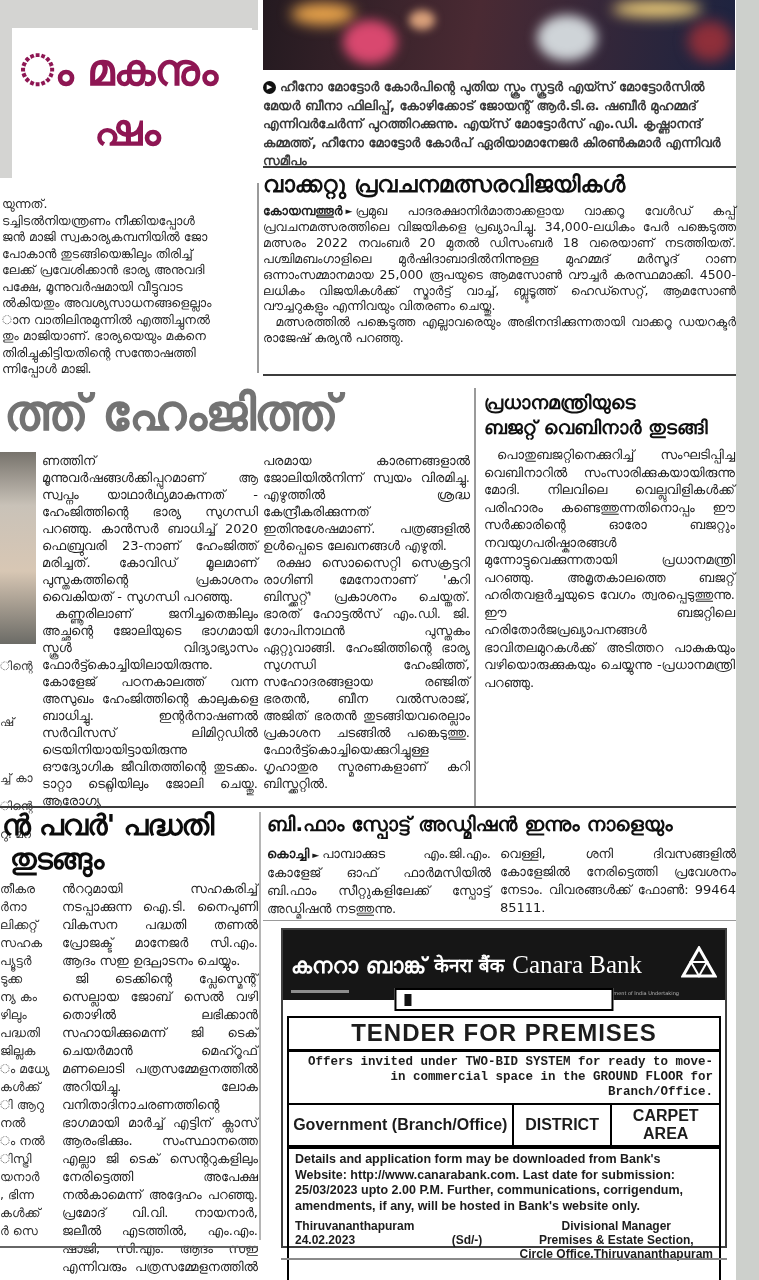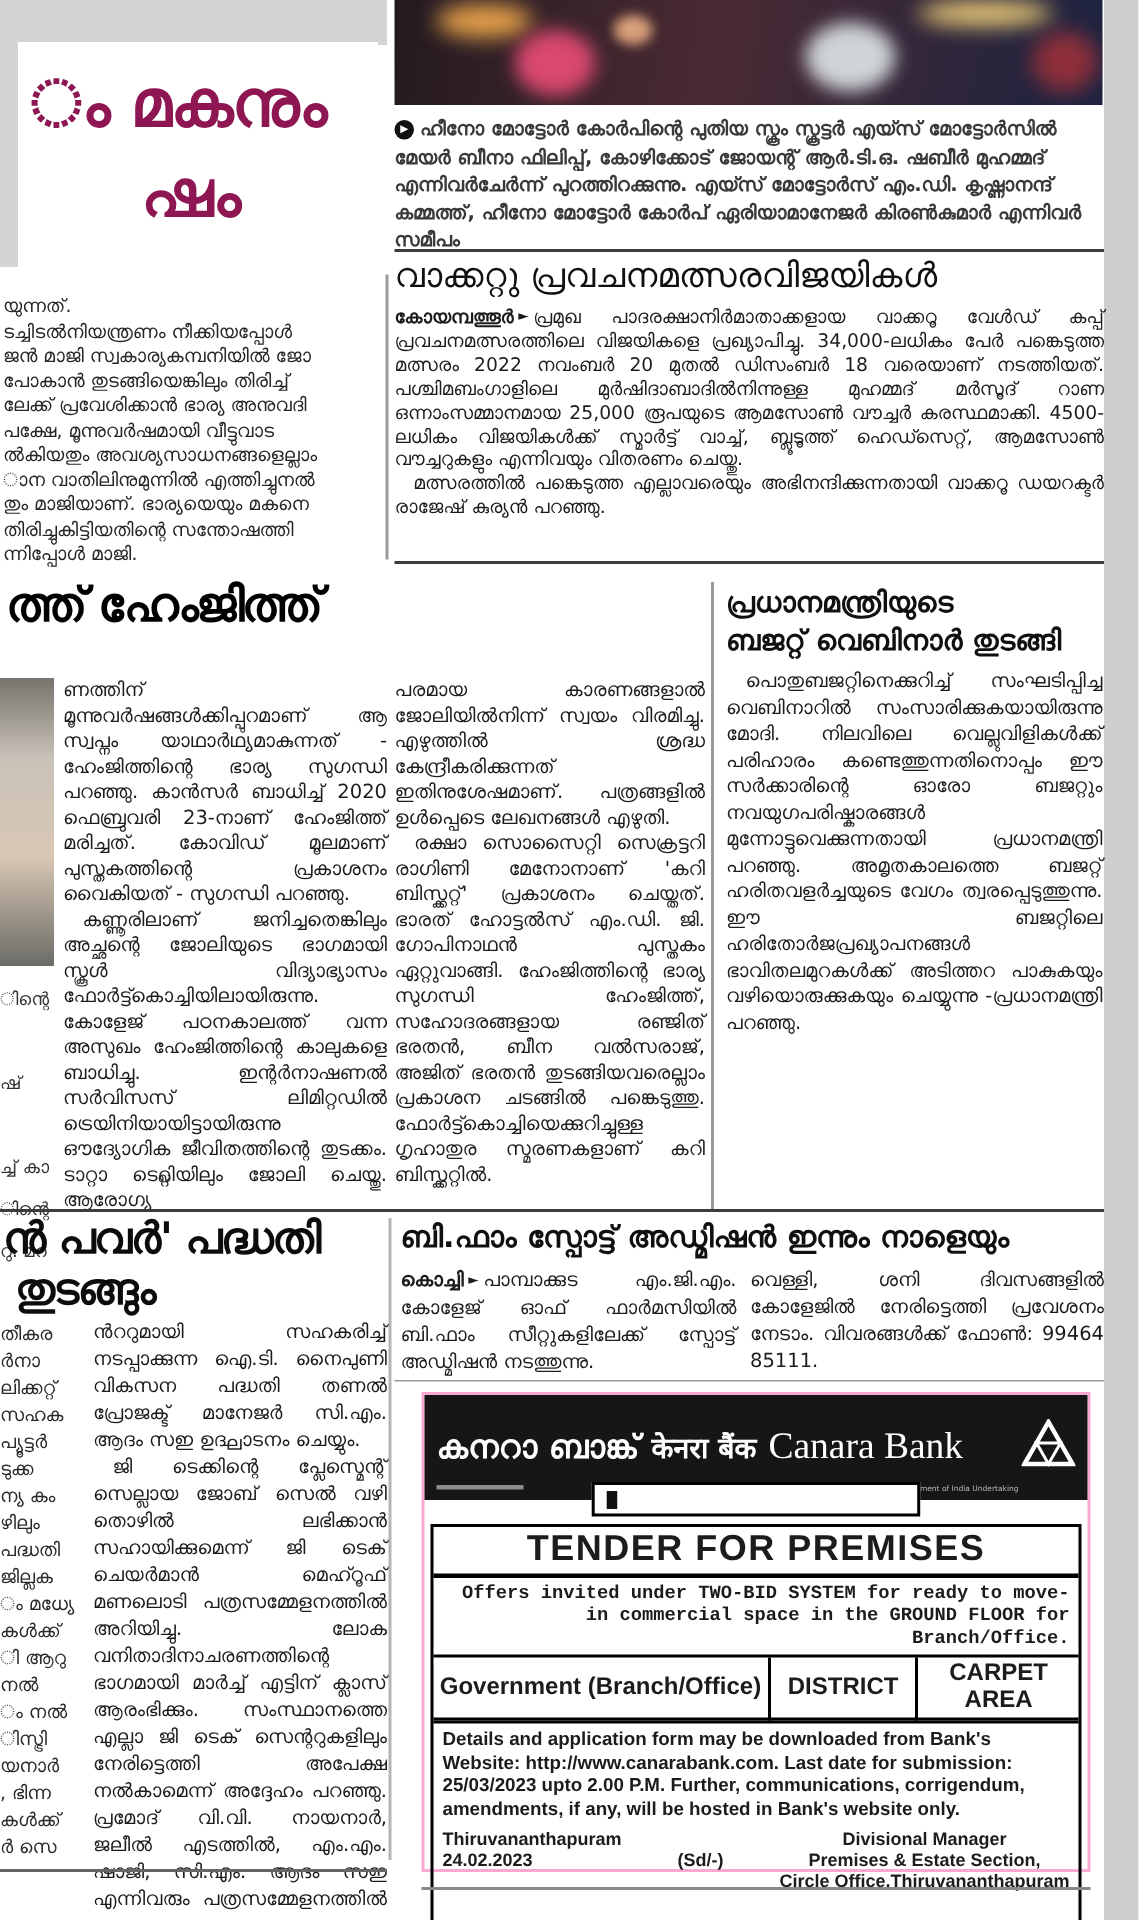--- a/index.html
+++ b/index.html
@@ -20,29 +20,29 @@
 
   
   .photo{left:263px;top:0;width:472px;height:70px;overflow:hidden;
          background:linear-gradient(100deg,#241a20 0%,#4a2a33 45%,#1c2340 100%);}
   .blob{position:absolute;border-radius:50%;}
   .caption{left:263px;top:78px;width:472px;font-size:13px;line-height:18.5px;font-weight:700;color:#3a3a3a;}
   .play{display:inline-block;width:13px;height:13px;border-radius:50%;background:#111;color:#fff;
         font-size:7px;line-height:13px;text-align:center;vertical-align:middle;margin-right:4px;}
 
   
-  .wakru-h{left:263px;top:171px;width:473px;font-size:23px;font-weight:400;color:#101010;}
+  .wakru-h{left:263px;top:171px;width:473px;font-size:23px;font-weight:700;color:#101010;}
   .wakru-b{left:263px;top:203px;width:473px;font-size:12.5px;line-height:15.8px;}
   .dateline{font-weight:800;}
   .arrow{font-size:9px;vertical-align:middle;padding:0 3px;}
   p.np{margin:0;}
   p.ind{text-indent:1em;margin:0;}
 
   
-  .hem-h{left:4px;top:384px;font-size:32px;font-weight:800;letter-spacing:-2px;color:#000000;}
+  .hem-h{left:4px;top:384px;font-size:50px;font-weight:800;letter-spacing:-2px;color:#737373;}
   .hem-photo{left:0;top:452px;width:36px;height:192px;
      background:linear-gradient(180deg,#77736c 0%,#c9c2b8 28%,#d8c7b4 62%,#6b6b66 100%);}
   .hem-frag{left:0;top:652px;width:38px;font-size:12px;line-height:28px;color:#333;}
   .hem-c1{left:42px;top:452px;width:216px;font-size:13px;line-height:17px;}
   .hem-c2{left:263px;top:452px;width:207px;font-size:13px;line-height:17px;}
 
   
   .pm-h{left:484px;top:390px;width:251px;font-size:19px;line-height:25px;font-weight:800;color:#101010;}
   .pm-b{left:484px;top:446px;width:251px;font-size:13px;line-height:17.5px;}
 
@@ -51,21 +51,21 @@
   .gt-h2{left:10px;top:842px;font-size:29px;font-weight:800;letter-spacing:-1px;color:#0c0c0c;}
   .gt-frag{left:0;top:880px;width:56px;font-size:12.5px;line-height:18px;color:#2a2a2a;}
   .gt-b{left:62px;top:880px;width:196px;font-size:13px;line-height:18px;}
 
   
   .bp-h{left:267px;top:812px;width:468px;font-size:20px;font-weight:800;color:#101010;}
   .bp-c1{left:267px;top:845px;width:224px;font-size:13px;line-height:18px;}
   .bp-c2{left:500px;top:845px;width:236px;font-size:13px;line-height:18px;}
 
   
-  .ad{left:281px;top:928px;width:446px;height:320px;border:2px solid #f9a8d4;background:#fff;box-sizing:border-box;}
+  .ad{left:281px;top:928px;width:446px;height:320px;border:2px solid #404040;background:#fff;box-sizing:border-box;}
   .ad-band{position:relative;height:70px;background:#161616;color:#fff;display:flex;align-items:center;
            padding:0 8px;gap:8px;box-sizing:border-box;}
   .ad-ml{font-size:22px;font-weight:800;}
   .ad-hi{font-size:19px;font-weight:700;}
   .ad-en{font-size:25px;font-family:"Liberation Serif",serif;}
   .ad-logo{margin-left:auto;}
   .fineprint{position:absolute;bottom:4px;left:8px;right:46px;display:flex;justify-content:space-between;
              font-size:5px;color:#b9b9b9;}
   .fp-bar{display:inline-block;width:58px;height:3px;background:#8d8d8d;}
   .syn-box{position:absolute;left:50%;top:58px;transform:translateX(-50%);background:#fff;border:2px solid #000;

